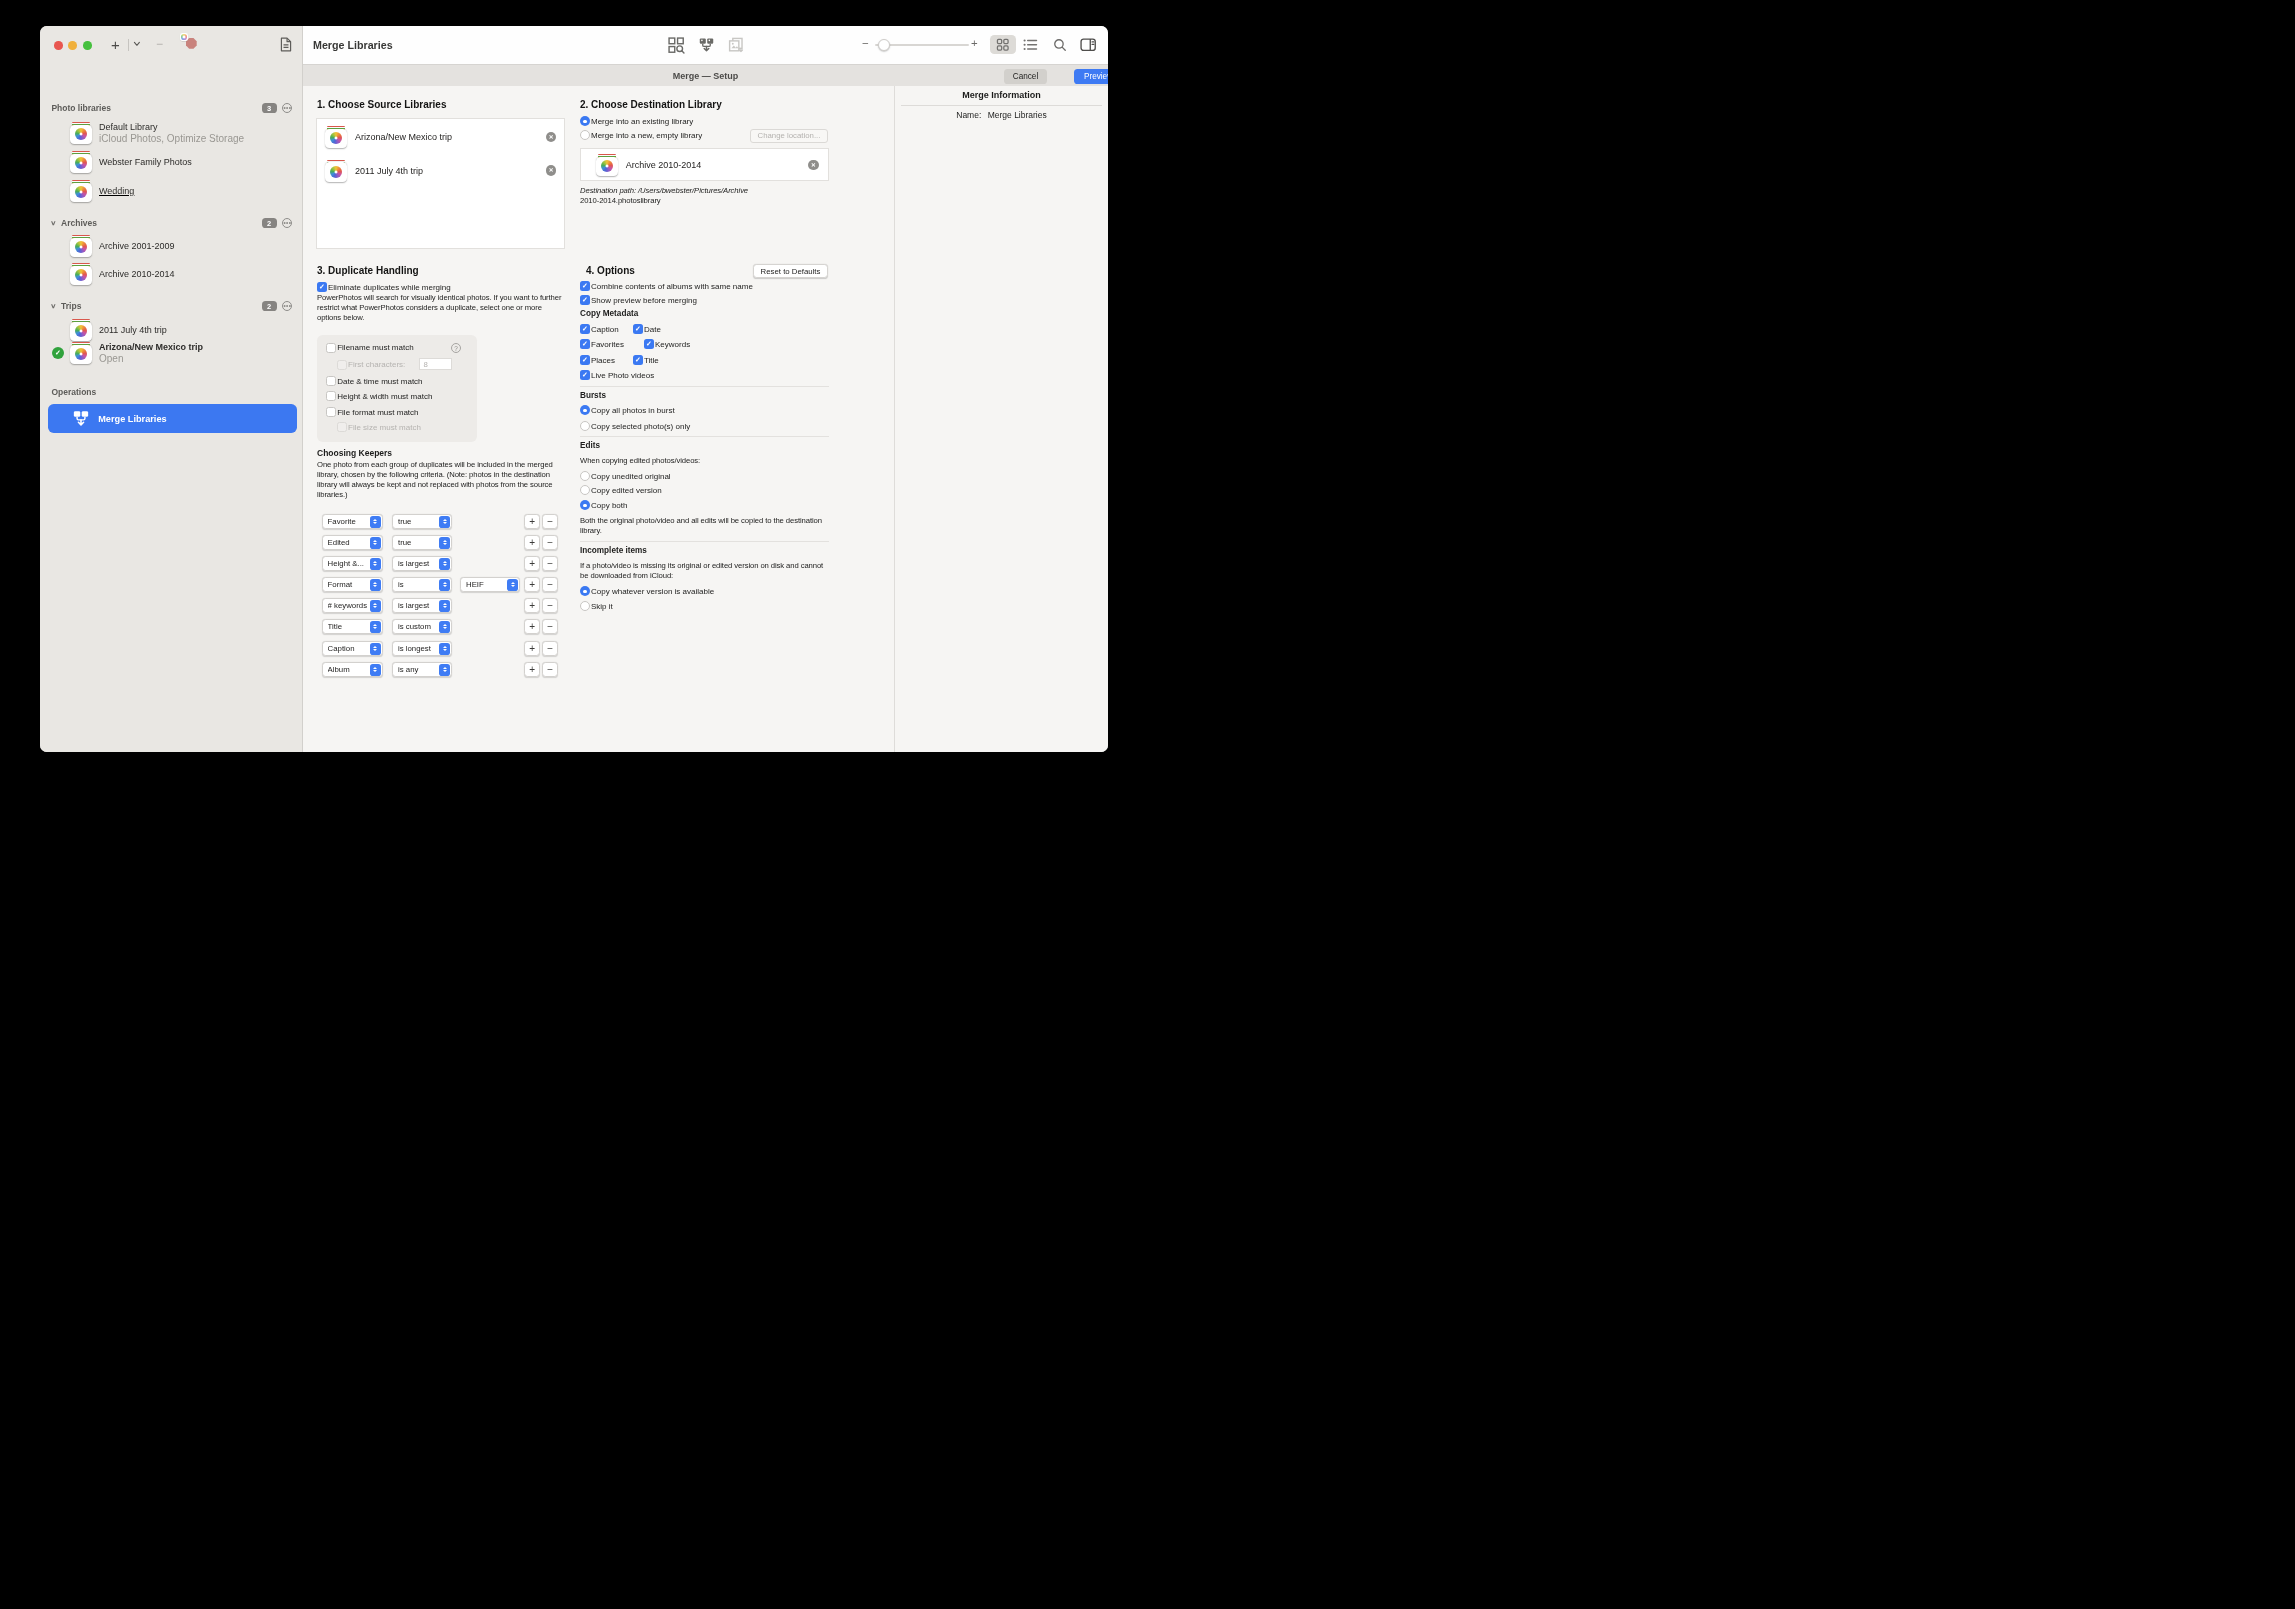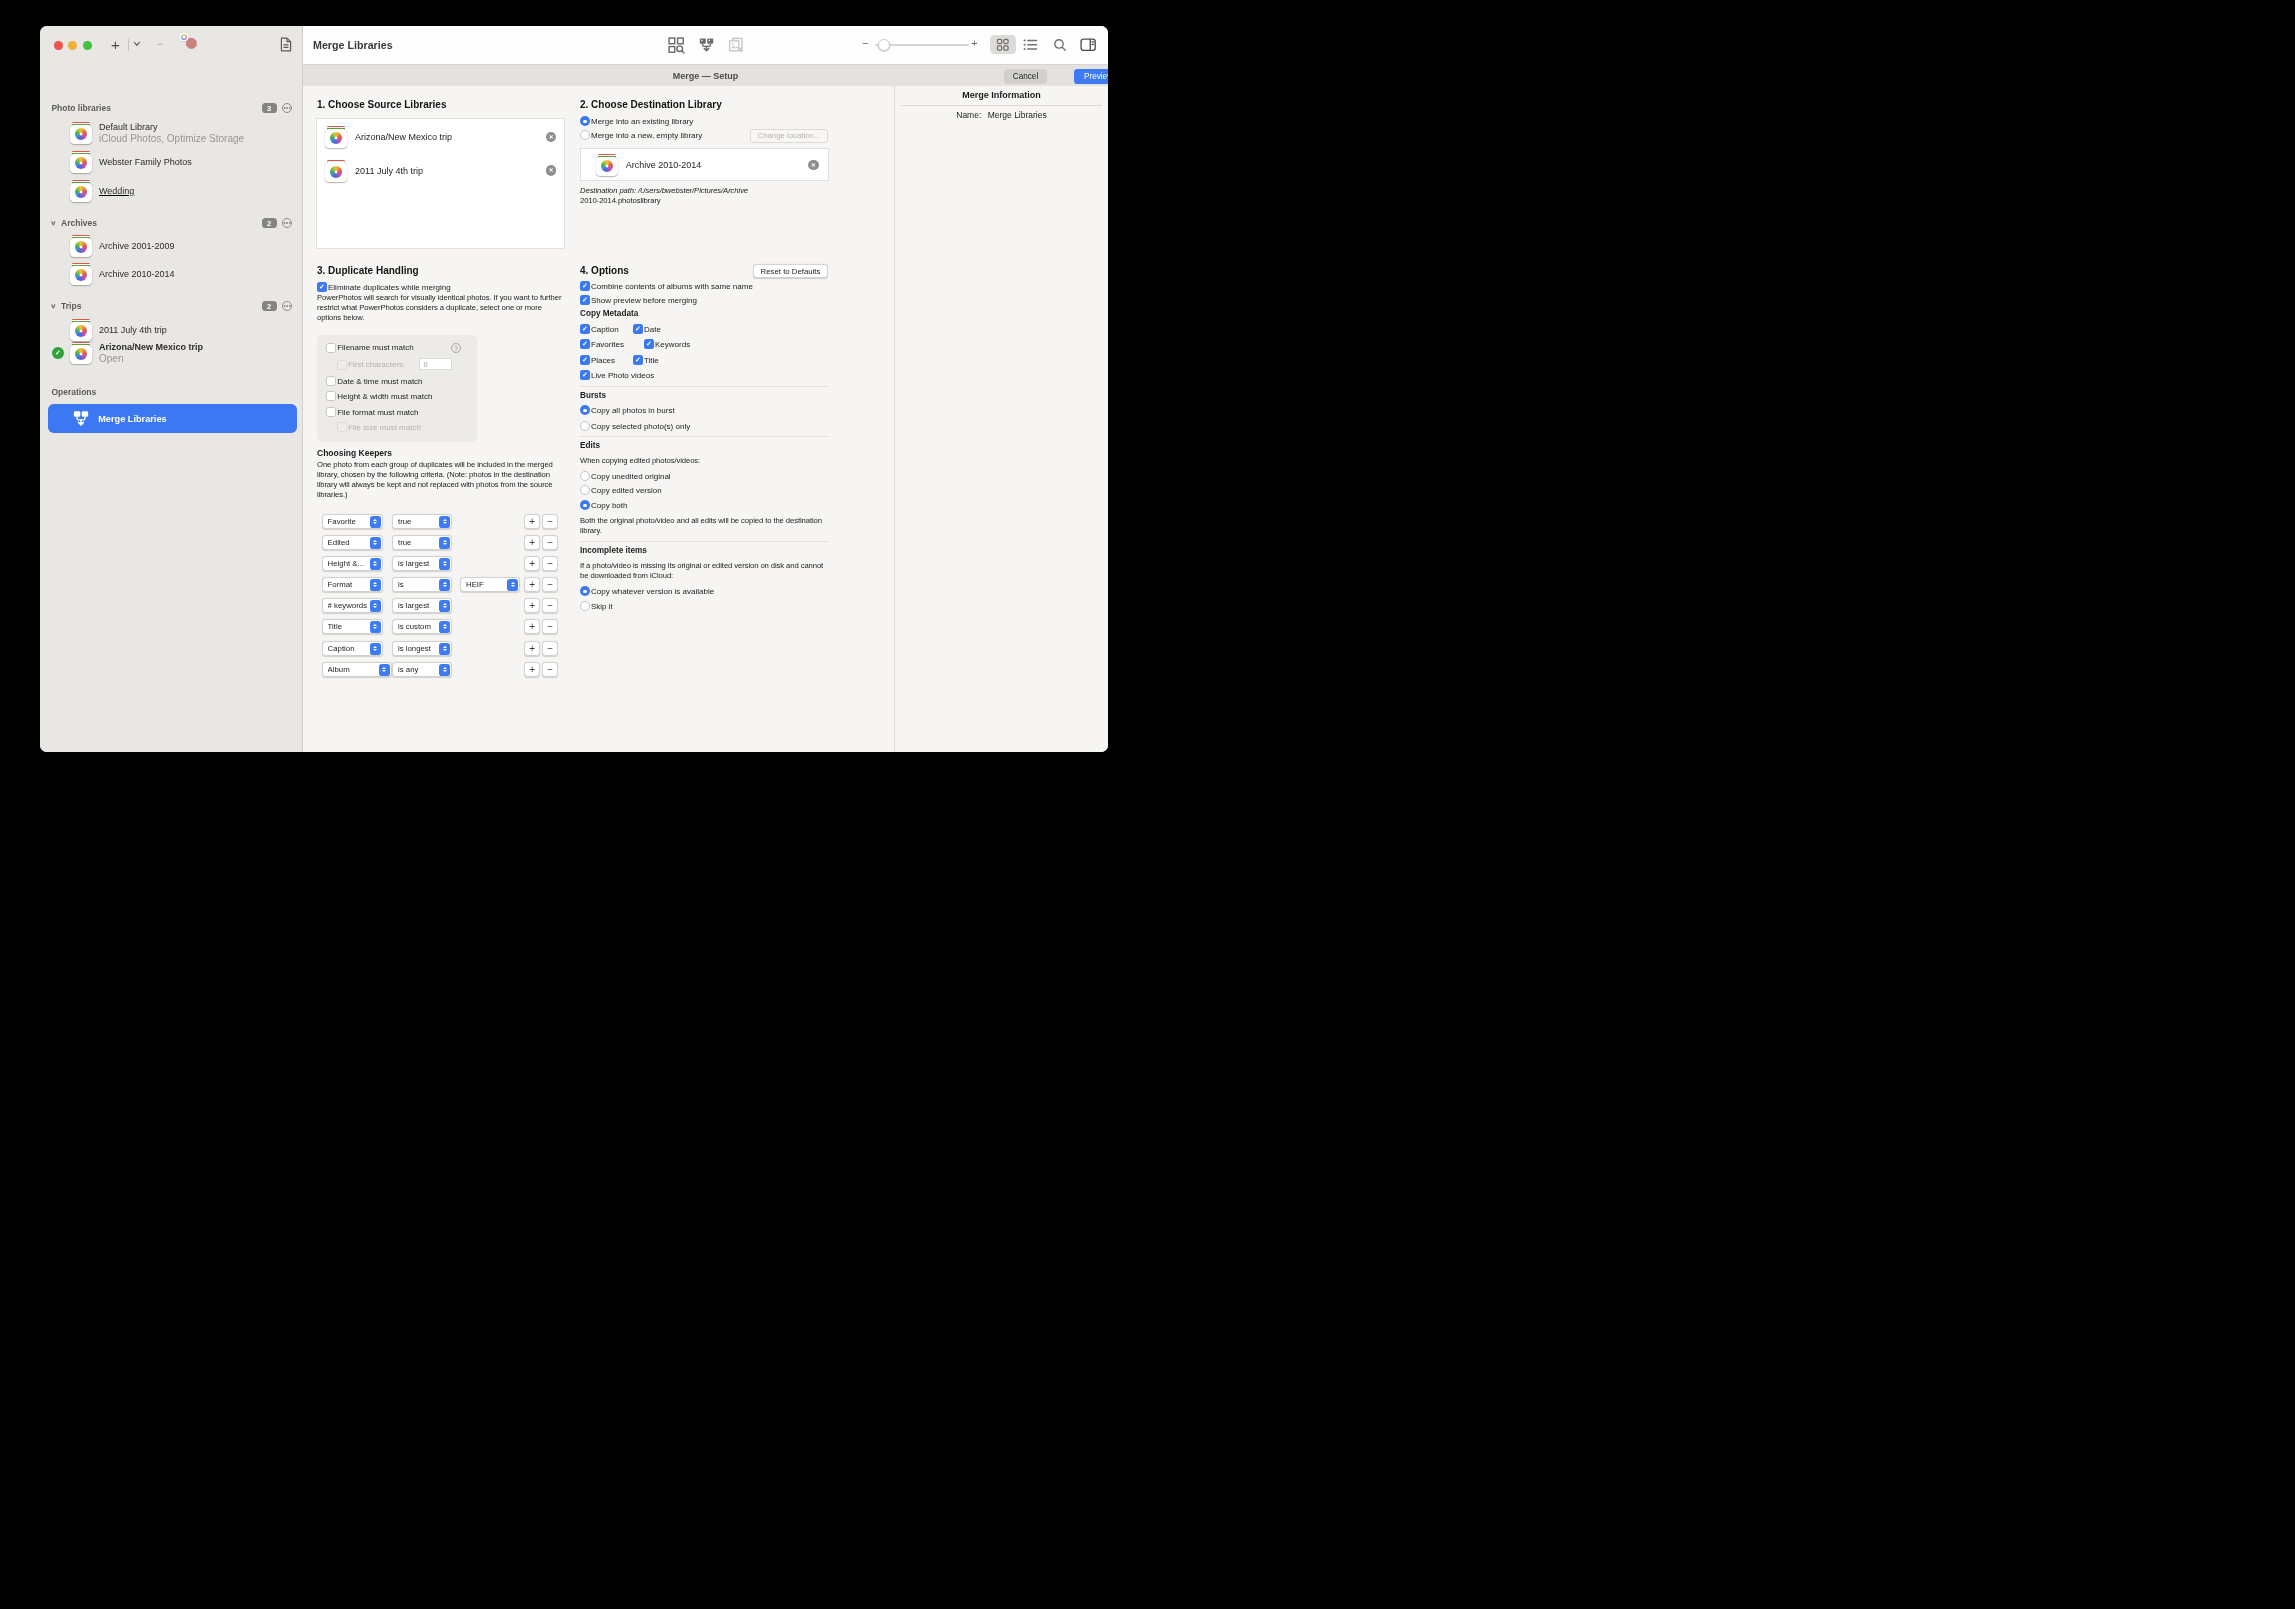--- a/index.html
+++ b/index.html
@@ -496,21 +496,21 @@
             <span class="lab">is longest</span>
             <span class="cap">
               <i class="up"></i>
               <i class="dn"></i>
             </span>
           </span>
       <span class="step" style="left:207px;">+</span>
       <span class="step" style="left:225px;">−</span>
     </div>
     <div style="position:absolute;left:14px;top:576px;width:256px;height:15.6px;">
-      <span class="dd" style="left:4.6px;width:70px;">
+      <span class="dd" style="left:4.6px;width:61px;">
             <span class="lab">Album</span>
             <span class="cap">
               <i class="up"></i>
               <i class="dn"></i>
             </span>
           </span>
       <span class="dd" style="left:75px;width:60px;">
             <span class="lab">is any</span>
             <span class="cap">
               <i class="up"></i>
@@ -539,21 +539,21 @@
                 <span class="flower"></span>
               </span>
             </span>
         <span>Archive 2010-2014</span>
       </div>
       <span class="xbtn" style="left:227px;top:10.7px;">✕</span>
     </div>
     <div class="p" style="left:277px;top:100px;width:250px;font-style:italic;">Destination path: /Users/bwebster/Pictures/Archive</div>
     <div class="p" style="left:277px;top:110px;width:250px;">2010-2014.photoslibrary</div>
 
-    <div class="t" style="left:277px;top:179px;">4. Options</div>
+    <div class="t" style="left:283px;top:179px;">4. Options</div>
     <span class="reset">Reset to Defaults</span>
     <div class="cbrow" style="left:277px;top:194px;">
       <span class="cb">✓</span>
       <span>Combine contents of albums with same name</span>
     </div>
     <div class="cbrow" style="left:277px;top:208px;">
       <span class="cb">✓</span>
       <span>Show preview before merging</span>
     </div>
     <div class="b" style="left:277px;top:223px;">Copy Metadata</div>

